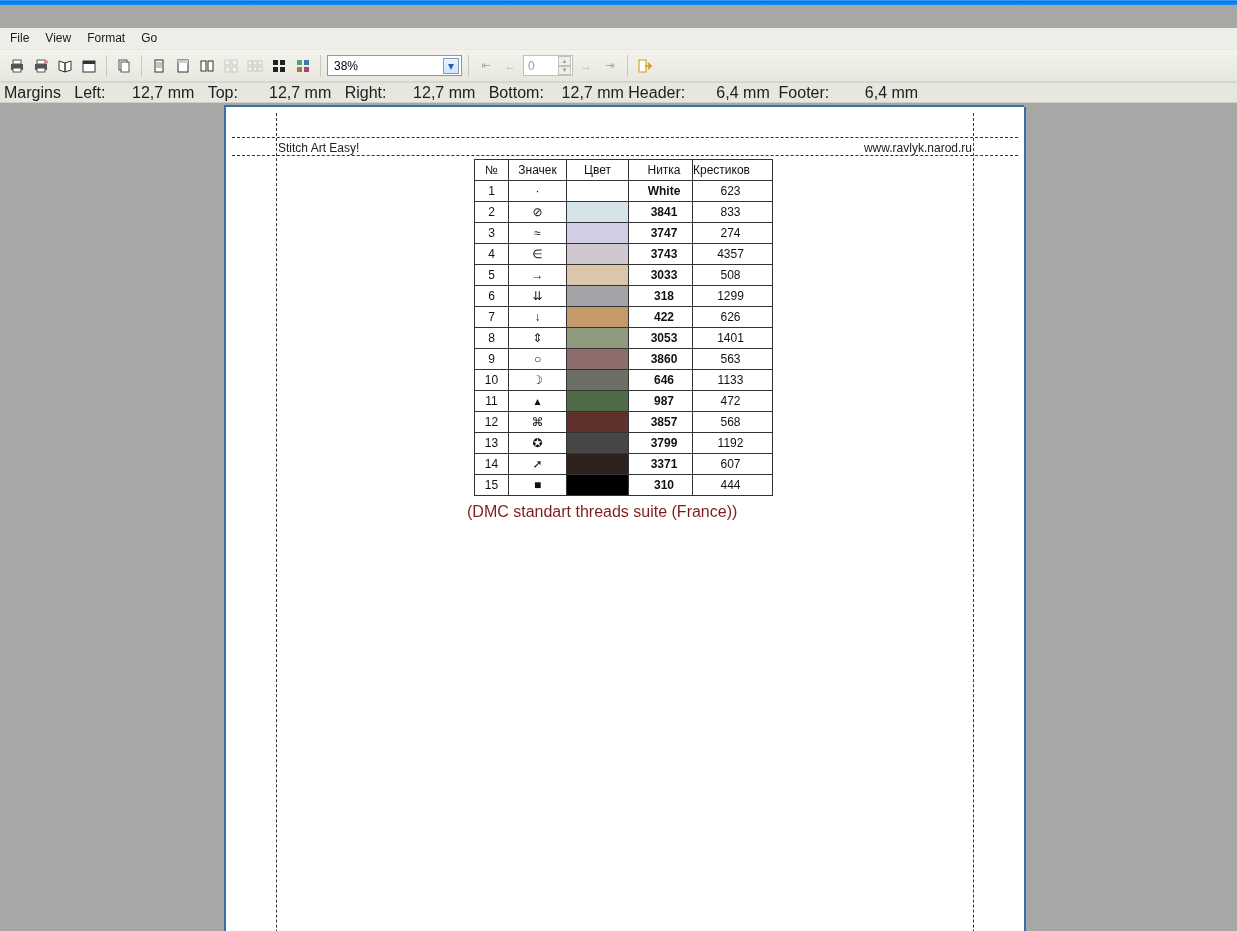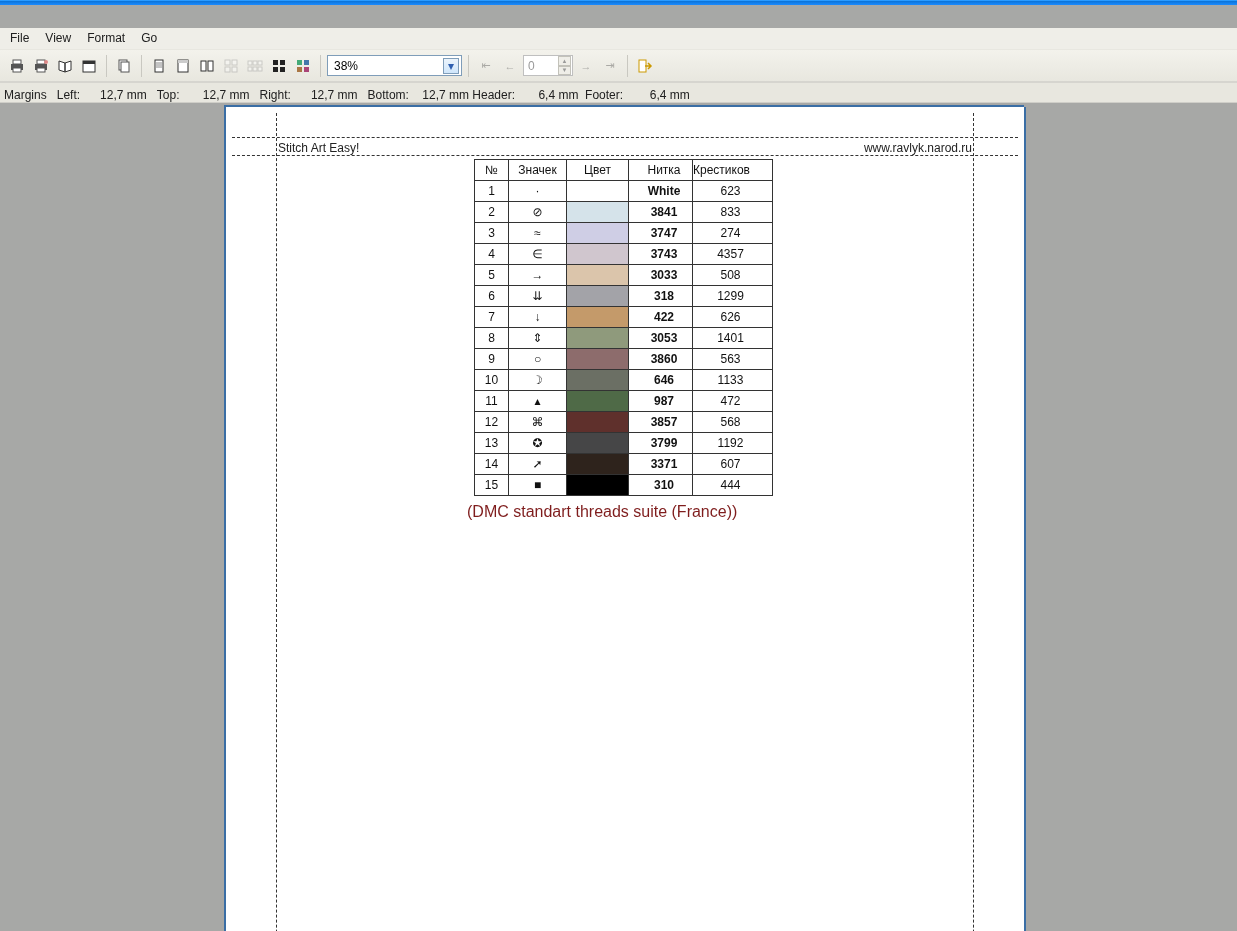--- a/index.html
+++ b/index.html
@@ -69,22 +69,22 @@
   .pagebox .sp {
     position: absolute; right: 1px; top: 0; width: 13px; height: 100%;
     display: flex; flex-direction: column;
   }
   .pagebox .sp div { flex:1; border:1px solid #c3c2ba; background:#efeee8; font-size:6px; display:flex; align-items:center; justify-content:center;}
   .marginsbar {
     height: 21px;
     background: #e8e7df;
     border-top: 1px solid #d6d5cf;
     border-bottom: 1px solid #cfcec8;
-    display: flex; align-items: flex-end;
-    font-size: 12px;
+    display: flex; align-items: center;
+    font-size: 16px;
     color: #202020;
     padding: 0 4px;
   }
   .marginsbar span { white-space: pre; }
   .workspace {
     position: relative;
     width: 100%;
     height: calc(931px - 5px - 22px - 32px - 21px);
     background: #a7a8a6;
     overflow: hidden;

